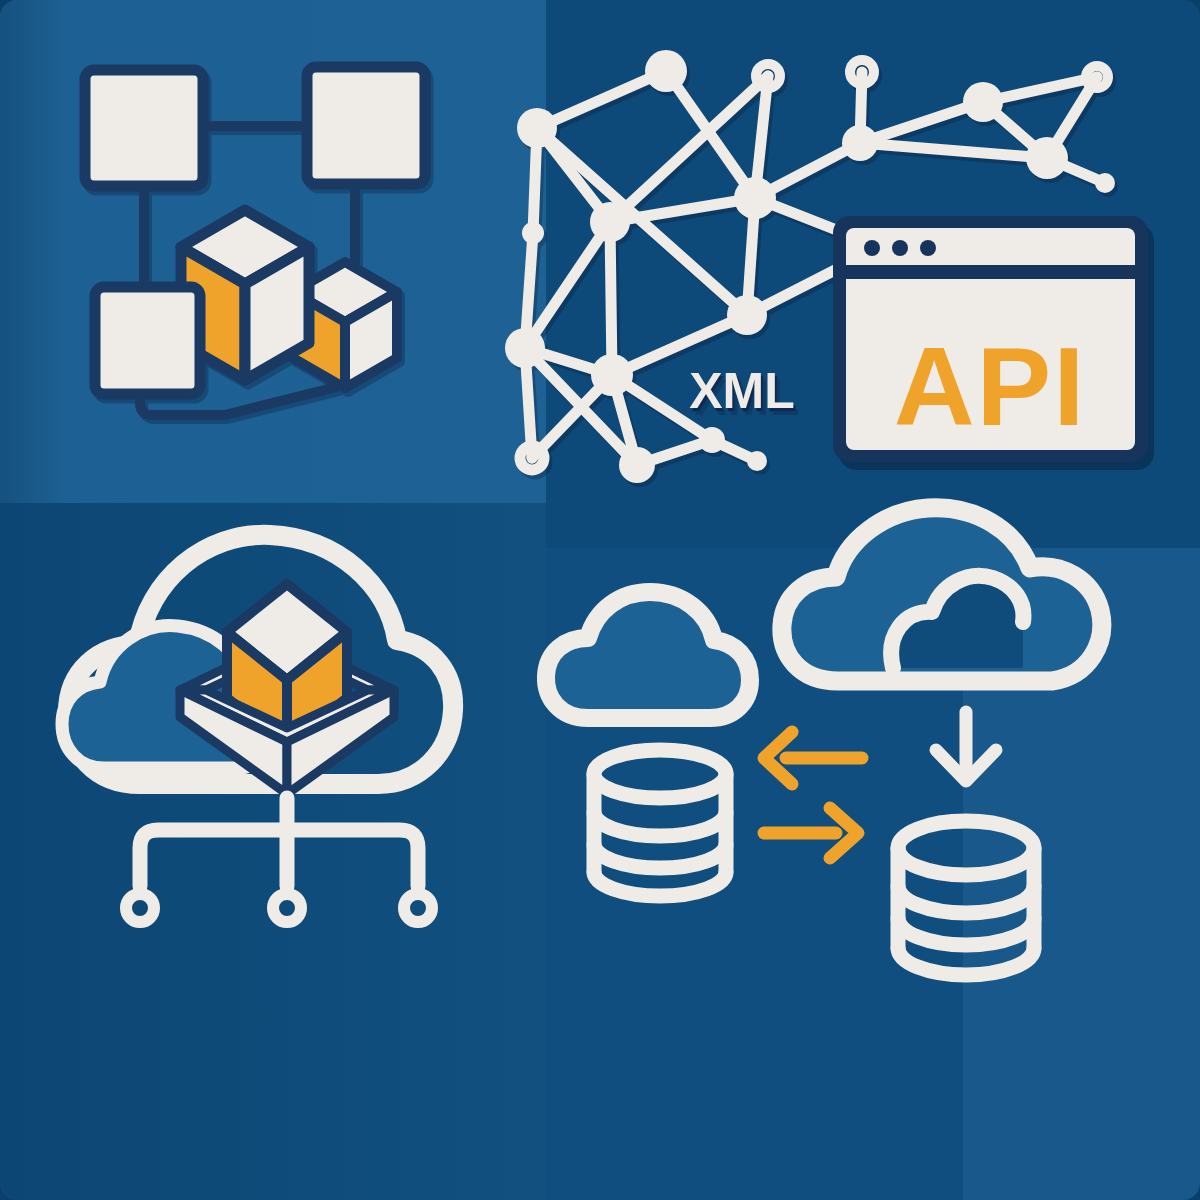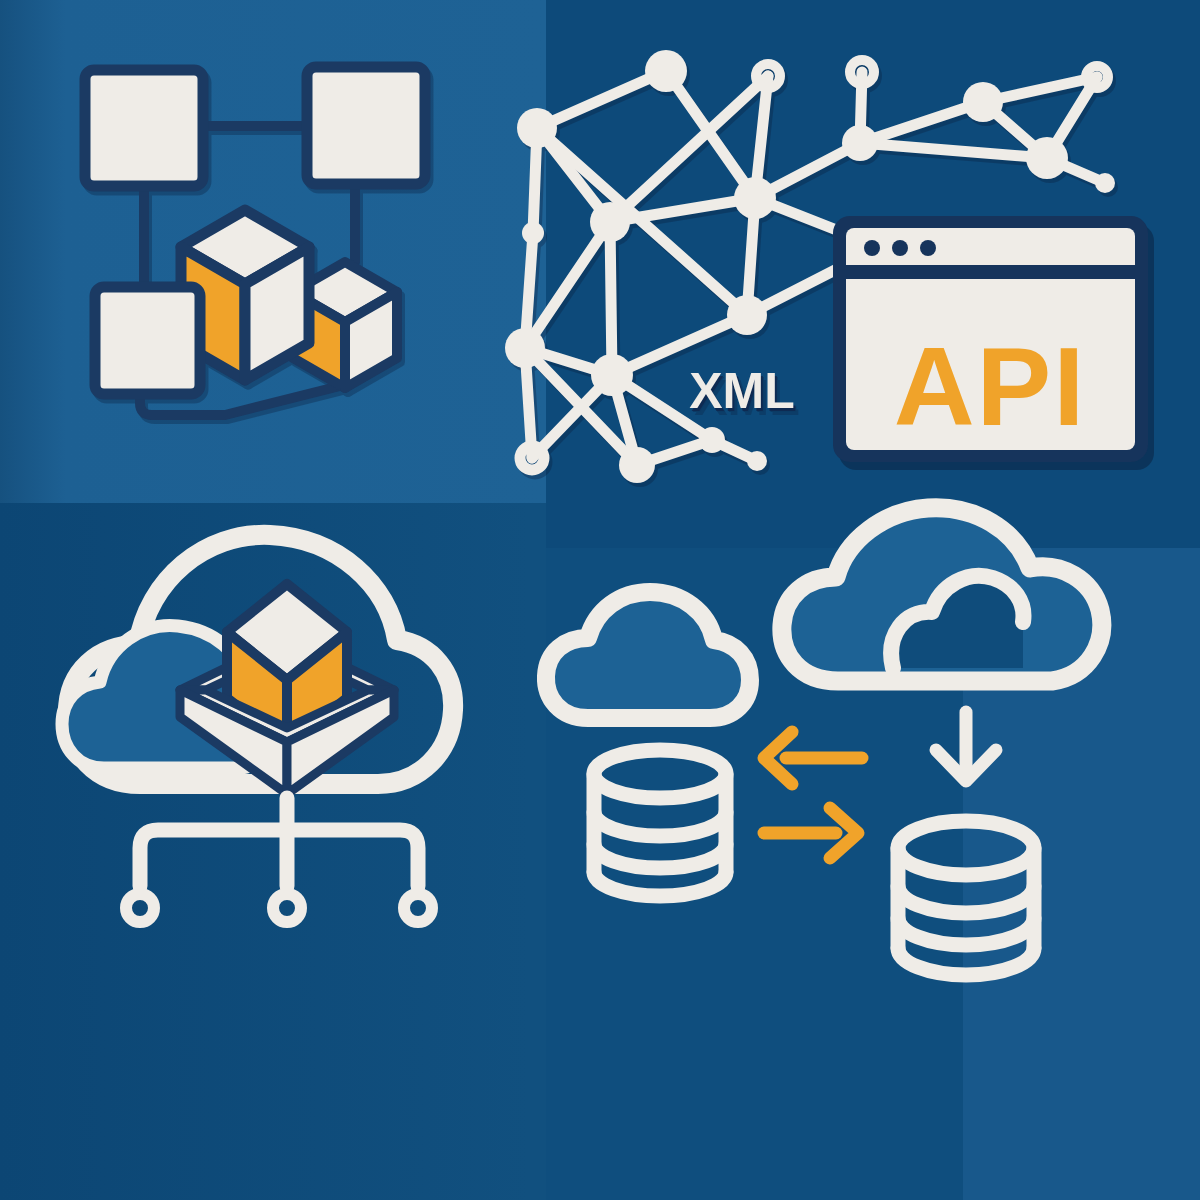--- a/index.html
+++ b/index.html
@@ -1,20 +1,21 @@
 <!DOCTYPE html>
 <html style="--c-white: #EFECE7; --c-orange: #F0A32A; --c-navy: #1B3A63; --c-frame: #16345C; --c-panel_tl: #1E6295; --c-panel_tl_edge: #16517F; --c-panel_bl: #0E4A79; --c-panel_bl_edge: #0C4674; --c-panel_tr: #0D4A7A; --c-panel_center: #0F4E7E; --c-panel_right: #18588B; --c-cloud_fill: #1D6295; --c-swirl_fill: #0F4C7B;"><head>
 <meta charset="utf-8">
 <style>
   html,body{margin:0;padding:0;background:#0b3f6b;}
   #stage{
     position:relative;
     width:1200px;height:1200px;
     overflow:hidden;
     font-family:"Liberation Sans", sans-serif;
+    border-radius:17px;
   }
   svg{display:block;}
   .f-white{fill:var(--c-white);}
   .st-white{stroke:var(--c-white);fill:none;stroke-linecap:round;stroke-linejoin:round;}
   .st-white-f{stroke:var(--c-white);stroke-linecap:round;stroke-linejoin:round;}
   .st-navy{stroke:var(--c-navy);fill:none;stroke-linecap:round;stroke-linejoin:round;}
   .st-orange{stroke:var(--c-orange);fill:none;stroke-linecap:round;stroke-linejoin:round;}
   .sq{fill:var(--c-white);stroke:var(--c-navy);}
   .cube-face{stroke:var(--c-navy);stroke-linejoin:round;}
   .edge{stroke:var(--c-white);stroke-linecap:round;fill:none;}

